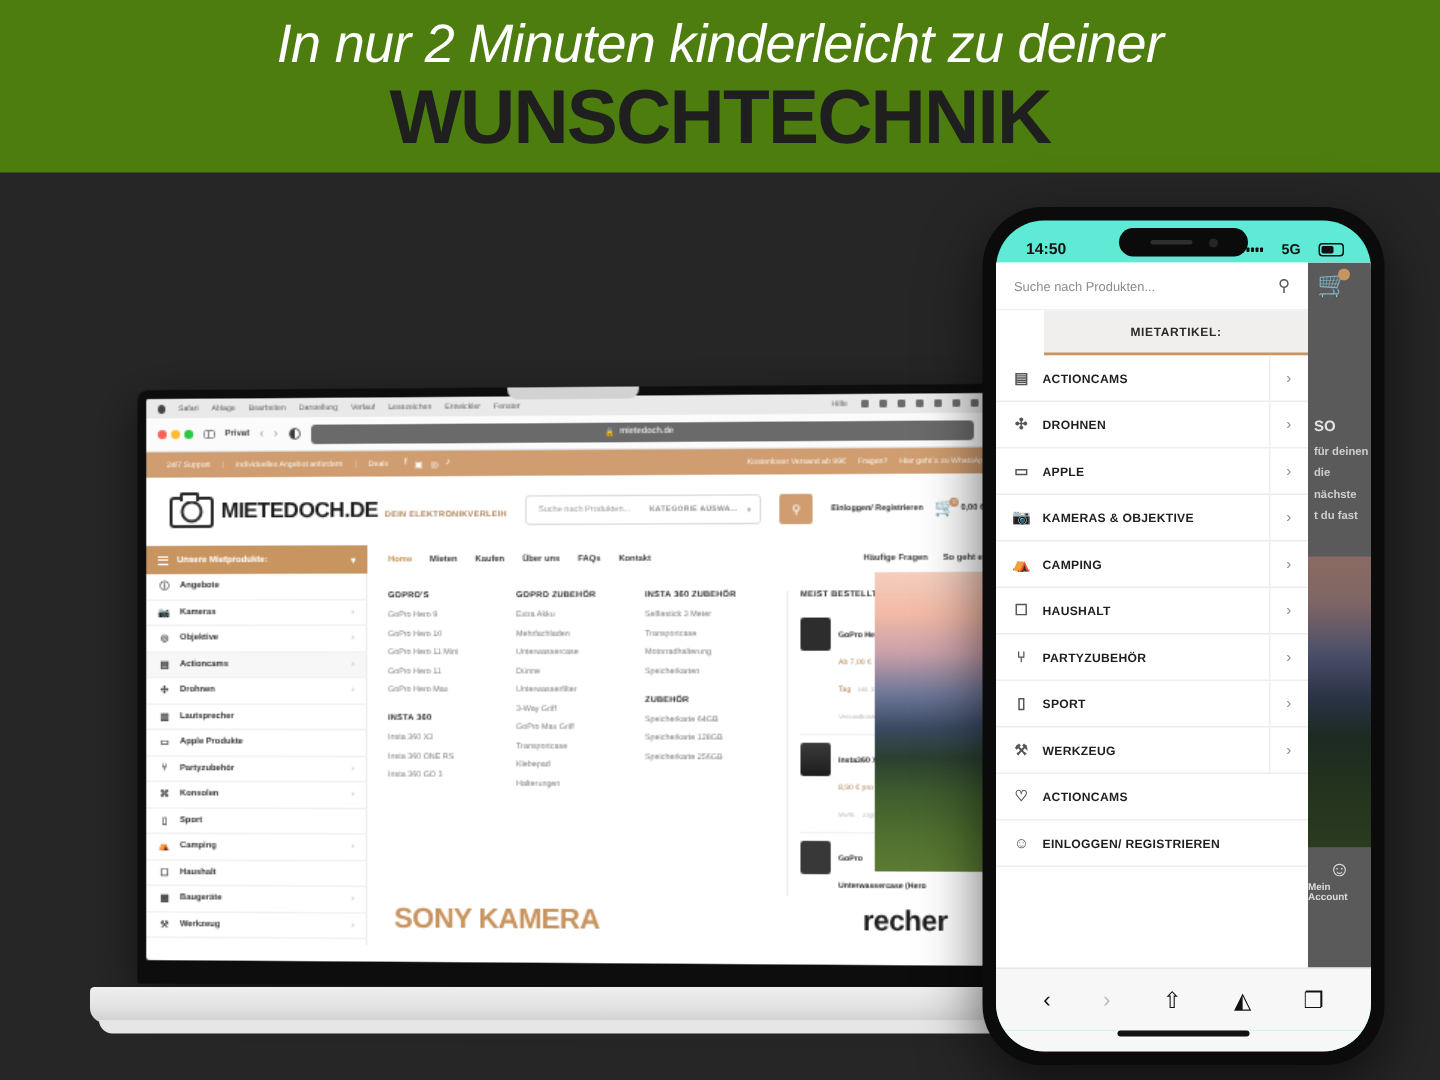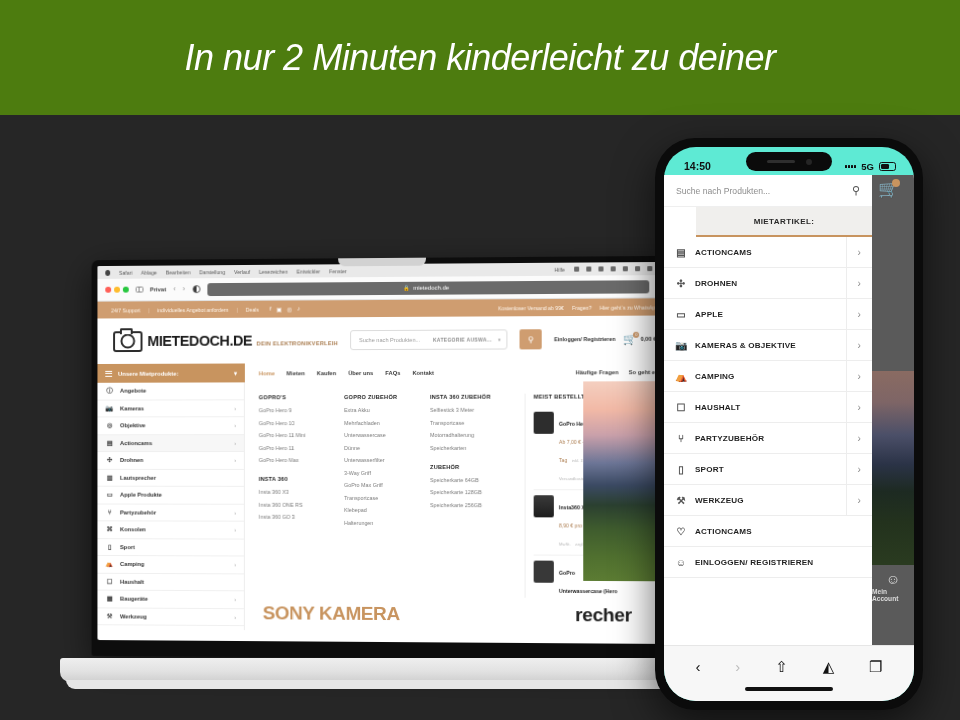--- a/index.html
+++ b/index.html
@@ -209,21 +209,21 @@
     position: absolute; left: 50%; top: 5px; transform: translateX(-50%);
     width: 86px; height: 19px; background: #0b0b0b; border-radius: 12px; z-index: 9;
     display: flex; align-items: center; justify-content: center; gap: 11px;
   }
   .dyn-island .sp { width: 28px; height: 3.5px; background: #2e2e2e; border-radius: 2px; }
   .dyn-island .cam { width: 6px; height: 6px; background: #252525; border-radius: 50%; }
   .ph-status {
     height: 28px; display: flex; align-items: flex-end; justify-content: space-between;
     padding: 0 18px 3px 20px; font-size: 10.5px; font-weight: 700; color: #111;
   }
-  .ph-status .right { display: flex; align-items: center; gap: 5px; }
+  .ph-status .right { display: flex; align-items: center; gap: 12px; }
   .bars { display: flex; align-items: flex-end; gap: 1px; }
   .bars i { width: 2px; background: #111; display: block; border-radius: .5px; }
   .bars i:nth-child(1){height:2.5px}.bars i:nth-child(2){height:2.5px}
   .bars i:nth-child(3){height:2.5px}.bars i:nth-child(4){height:2.5px}
   .net { font-size: 9.5px; font-weight: 700; }
   .batt { width: 17px; height: 9px; border: 1.2px solid #111; border-radius: 2.6px; padding: 1px; }
   .batt i { display: block; height: 100%; width: 62%; background: #111; border-radius: 1.2px; }
 
   .ph-urlbar { padding: 4px 8px 5px 8px; }
   .ph-url {
@@ -283,20 +283,21 @@
   .ph-homebar { height: 14px; background: #f7f7f7; display: flex; align-items: flex-start; justify-content: center; }
   .ph-homebar i { width: 88px; height: 4px; background: #111; border-radius: 3px; }
 </style>
 </head>
 <body>
 
 <div id="root">
 
   <div class="banner">
     <div class="banner-line1">In nur 2 Minuten kinderleicht zu deiner</div>
+    <div class="banner-line2">WUNSCHTECHNIK</div>
   </div>
 
 
   <div class="laptop">
     <div class="laptop-body">
       <div class="laptop-screen">
 
         <div class="mac-menubar">
           <span class="apple"></span>
           <span>Safari</span>
@@ -587,20 +588,26 @@
           <span class="batt">
               <i></i>
             </span>
         </span>
       </div>
 
 
       <div class="ph-web">
         <div class="ph-dim"></div>
 
+        <div class="ph-bgtext">
+          <div class="big">SO</div>
+          <div>für deinen</div>
+          <div>die nächste</div>
+          <div>t du fast</div>
+        </div>
         <div class="ph-bgphoto"></div>
         <div class="ph-account">
           <span class="ic">☺</span>
           <span class="lb">Mein Account</span>
         </div>
 
         <div class="ph-cart">
           <span>🛒</span>
           <span class="bdg"></span>
         </div>

